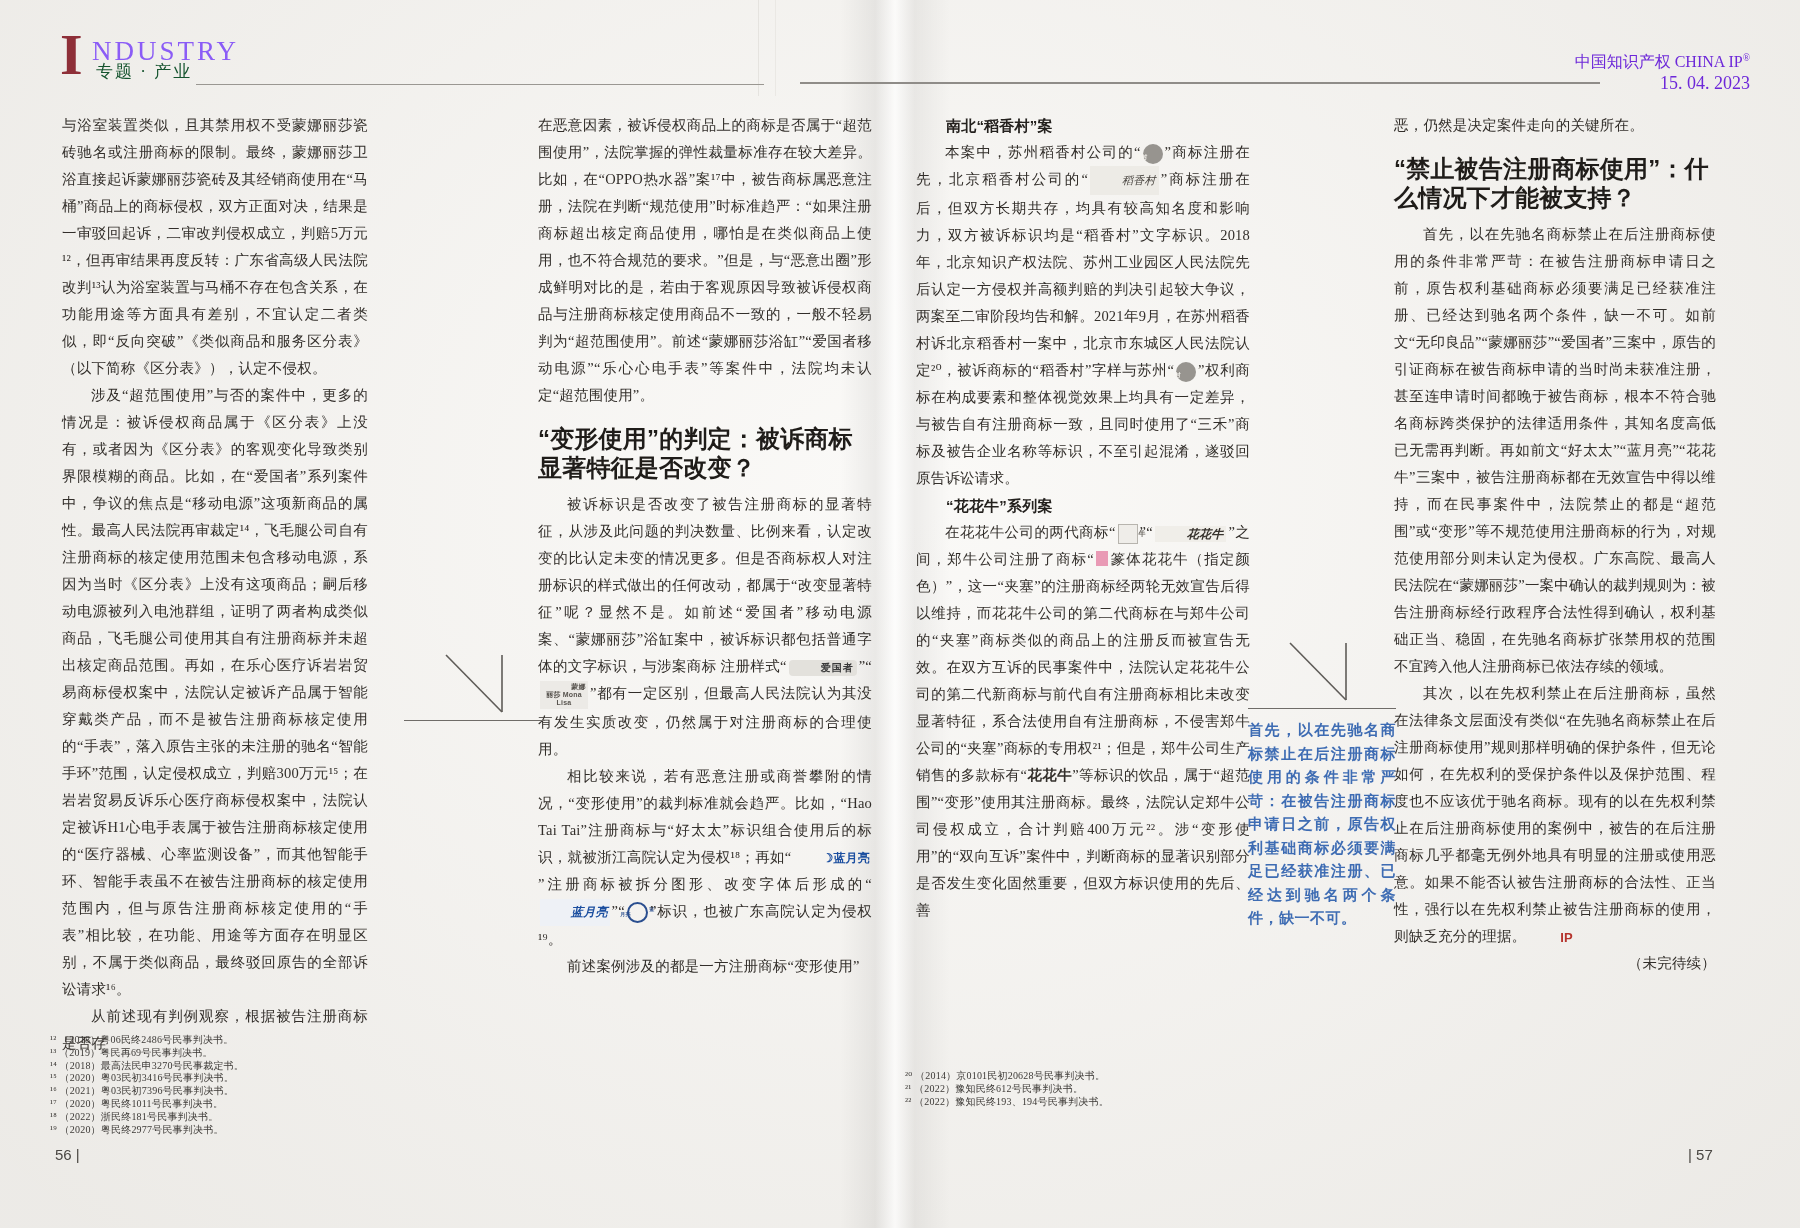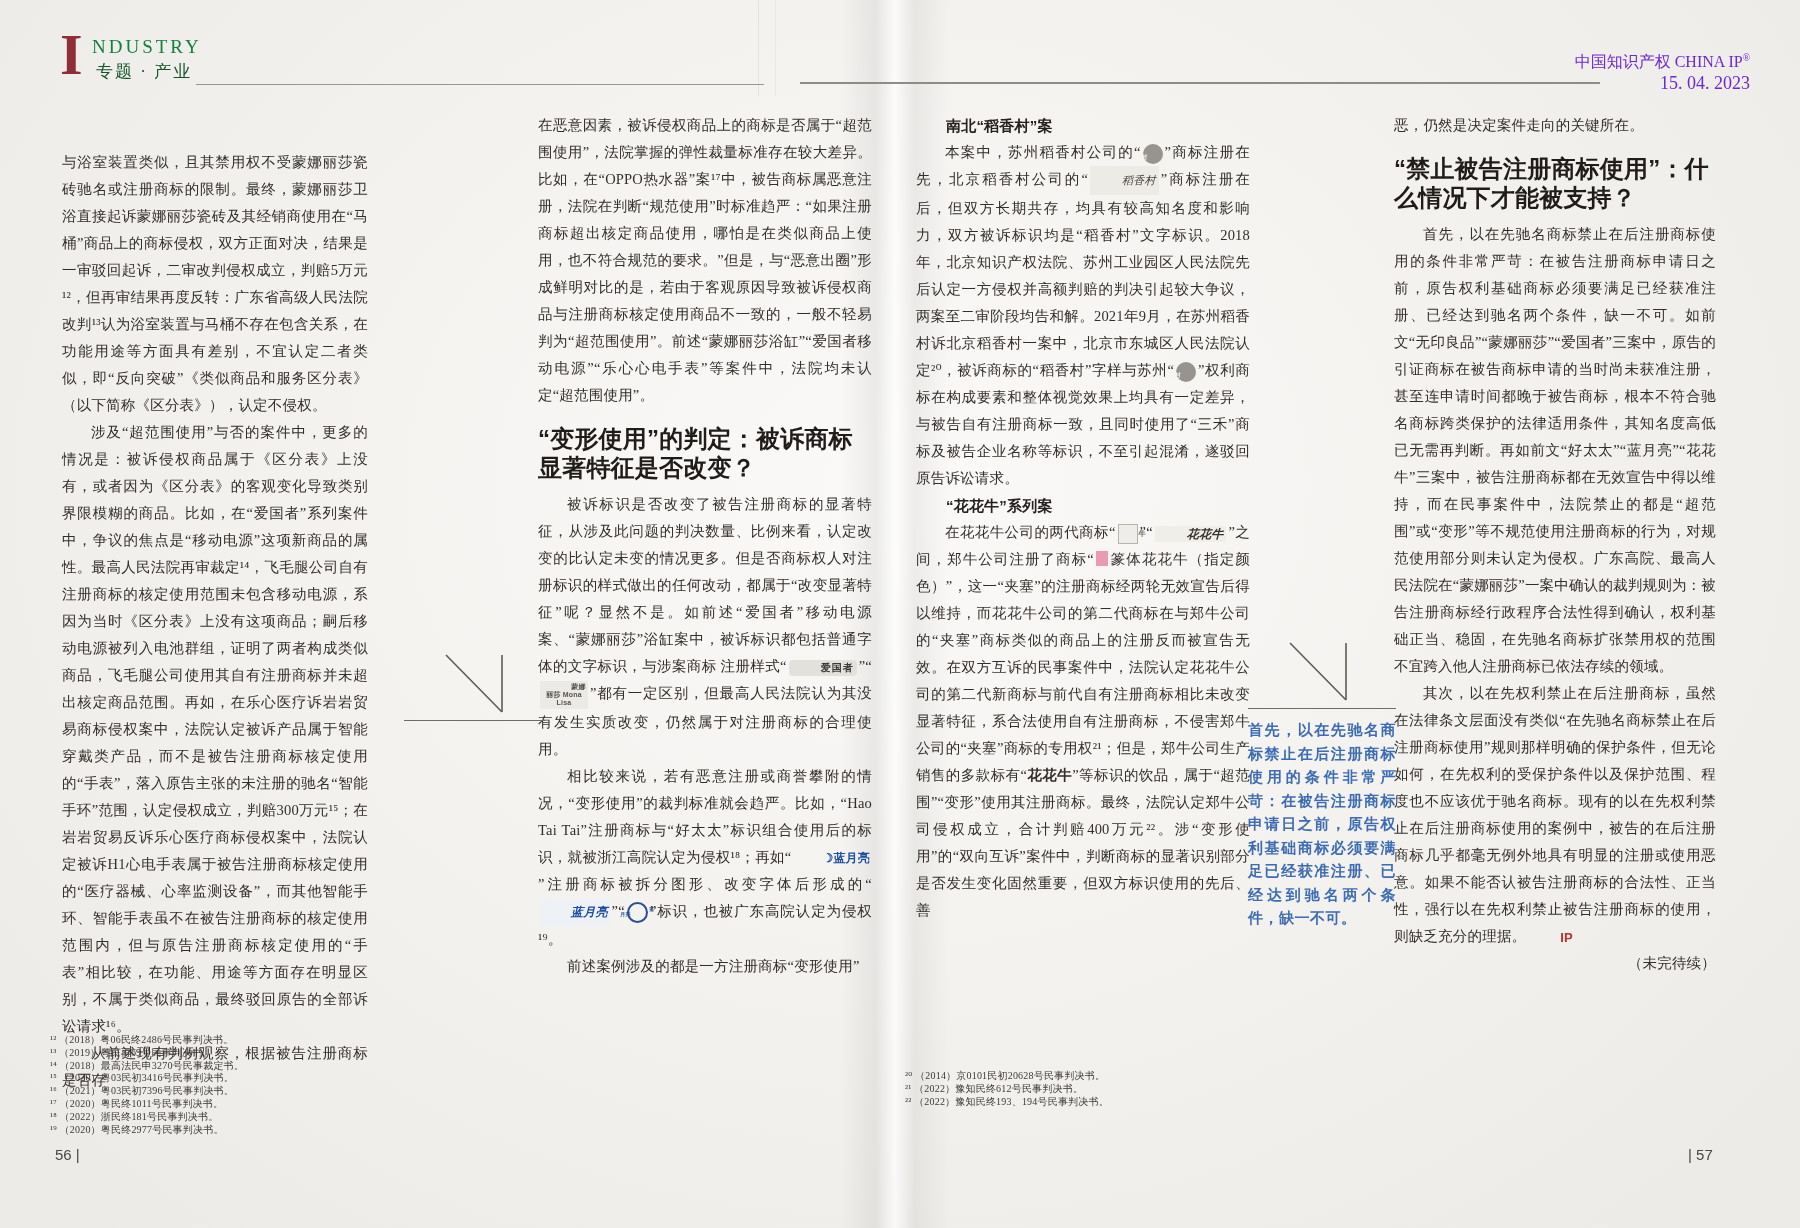--- a/index.html
+++ b/index.html
@@ -10,32 +10,32 @@
       #f6f4f0;
     font-family:"Liberation Serif","DejaVu Serif",serif;
     color:#322e2a;
   }
   .fold{position:absolute;left:840px;top:0;width:110px;height:1228px;pointer-events:none;
     background:linear-gradient(90deg,rgba(0,0,0,0) 0%,rgba(0,0,0,.06) 32%,rgba(255,255,255,.65) 50%,rgba(0,0,0,.05) 68%,rgba(0,0,0,0) 100%);}
   .page-edge{position:absolute;left:758px;top:0;width:16px;height:96px;border-left:1px solid #e2e0dc;border-right:1px solid #e8e6e2;opacity:.8;}
 
   
   .brand-initial{position:absolute;left:60px;top:26px;font-size:58px;line-height:58px;font-weight:700;color:#8e2f38;}
-  .brand-en{position:absolute;left:92px;top:36px;font-size:19px;letter-spacing:3px;color:#15803d;}
+  .brand-en{position:absolute;left:92px;top:36px;font-size:27px;letter-spacing:3px;color:#8b5cf6;}
   .brand-cn{position:absolute;left:96px;top:60px;font-size:17px;letter-spacing:2px;color:#14532d;}
   .rule-left{position:absolute;left:196px;top:84px;width:568px;height:1px;background:#9a9792;}
   .rule-right{position:absolute;left:800px;top:82px;width:800px;height:2px;background:#8f8c88;}
   .hdr-right{position:absolute;left:1430px;top:48px;width:320px;text-align:right;color:#6d28d9;}
   .hdr-right .l1{font-size:16px;line-height:20px;}
   .hdr-right .l2{font-size:18px;line-height:22px;}
   sup{font-size:.6em;}
 
   
   .col{position:absolute;top:112px;text-align:justify;font-size:14.5px;line-height:27px;letter-spacing:.2px;}
-  #col1{left:62px;width:306px;margin-top:37px;}
+  #col1{left:62px;width:306px;}
   #col2{left:538px;width:334px;}
   #col3{left:916px;width:334px;}
   #col4{left:1394px;width:322px;}
   .para{margin:0;text-indent:2em;}
   .para.noindent{text-indent:0;}
   .para.alignright{text-align:right;text-indent:0;}
   .colhead{font-family:"Liberation Sans","DejaVu Sans",sans-serif;font-size:24px;line-height:29px;font-weight:700;color:#1f1c19;margin:15px 0 9px;text-align:left;}
   .subhead{font-family:"Liberation Sans","DejaVu Sans",sans-serif;font-weight:700;font-size:15px;line-height:27px;text-indent:2em;color:#24211e;}
 
   

